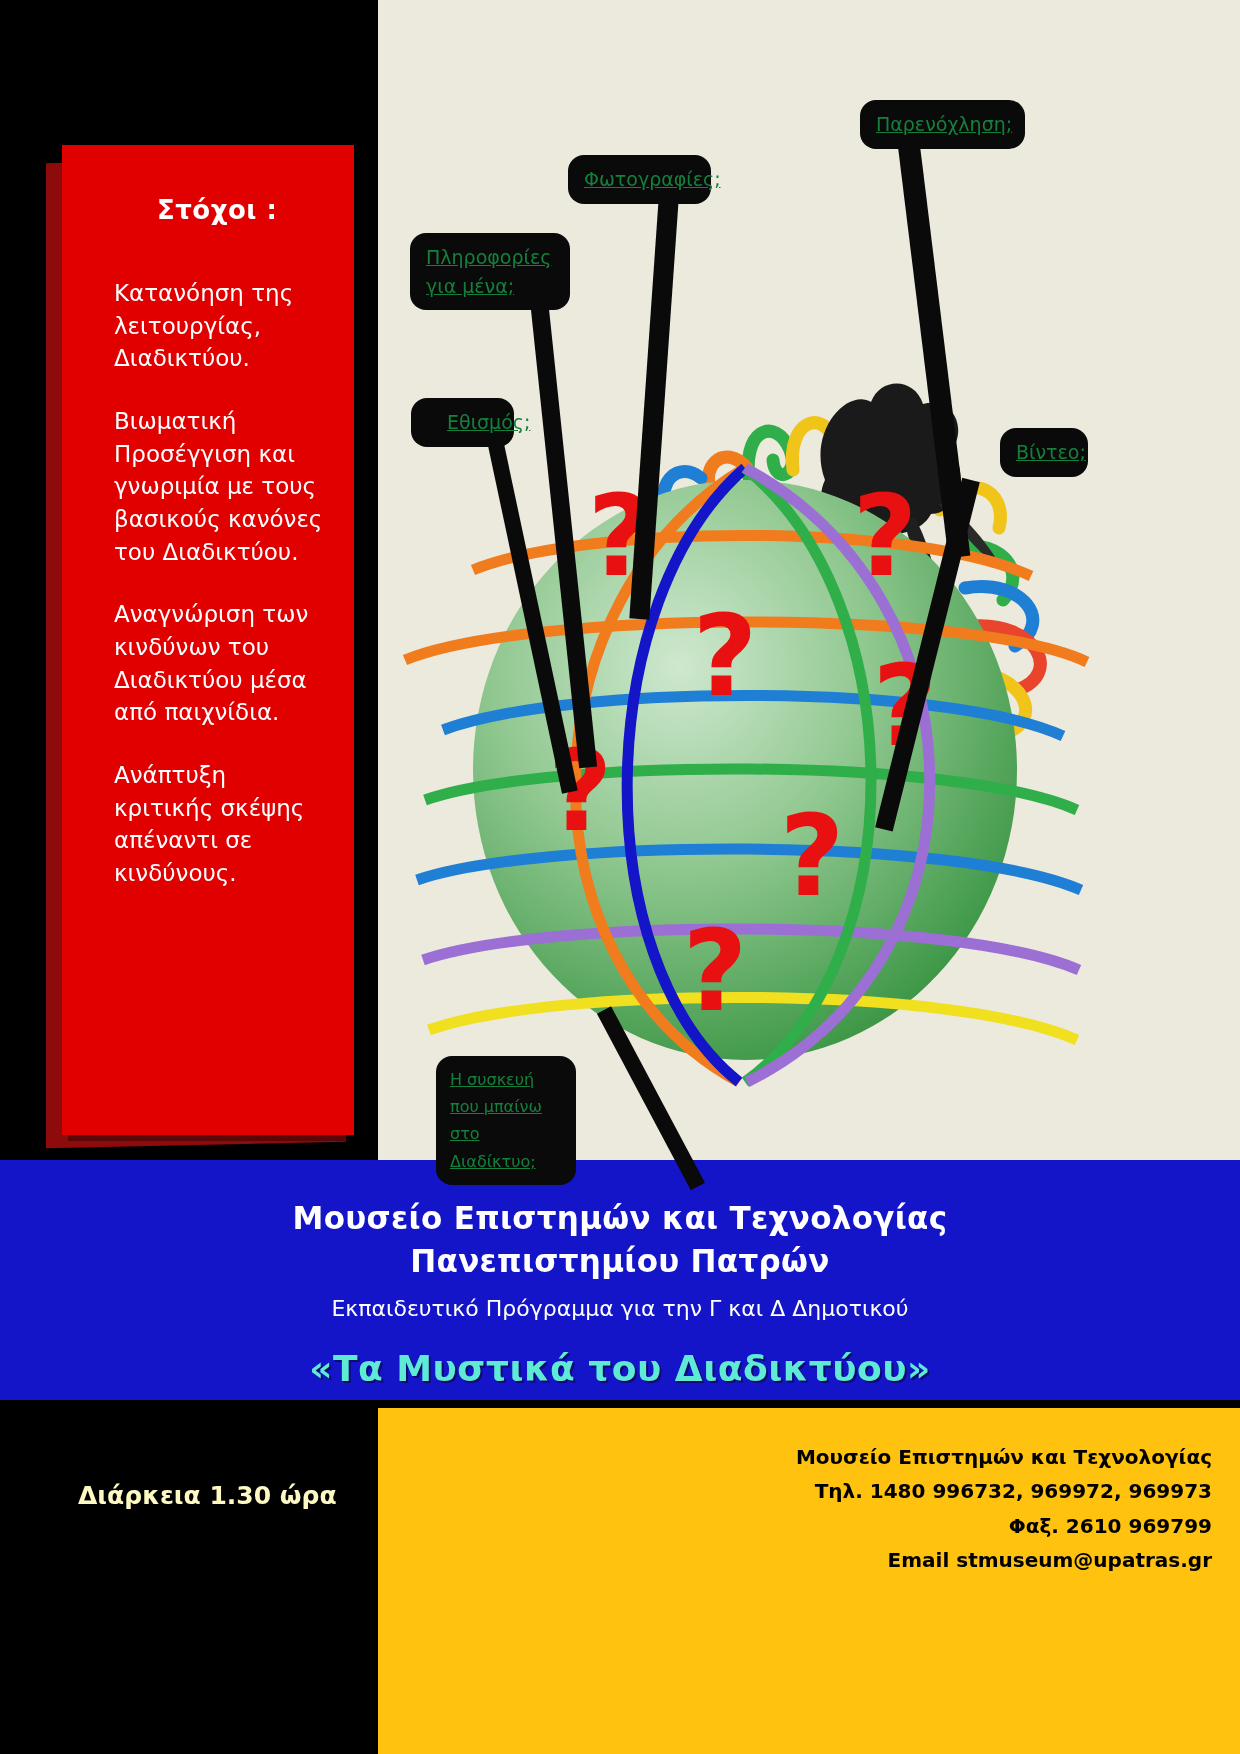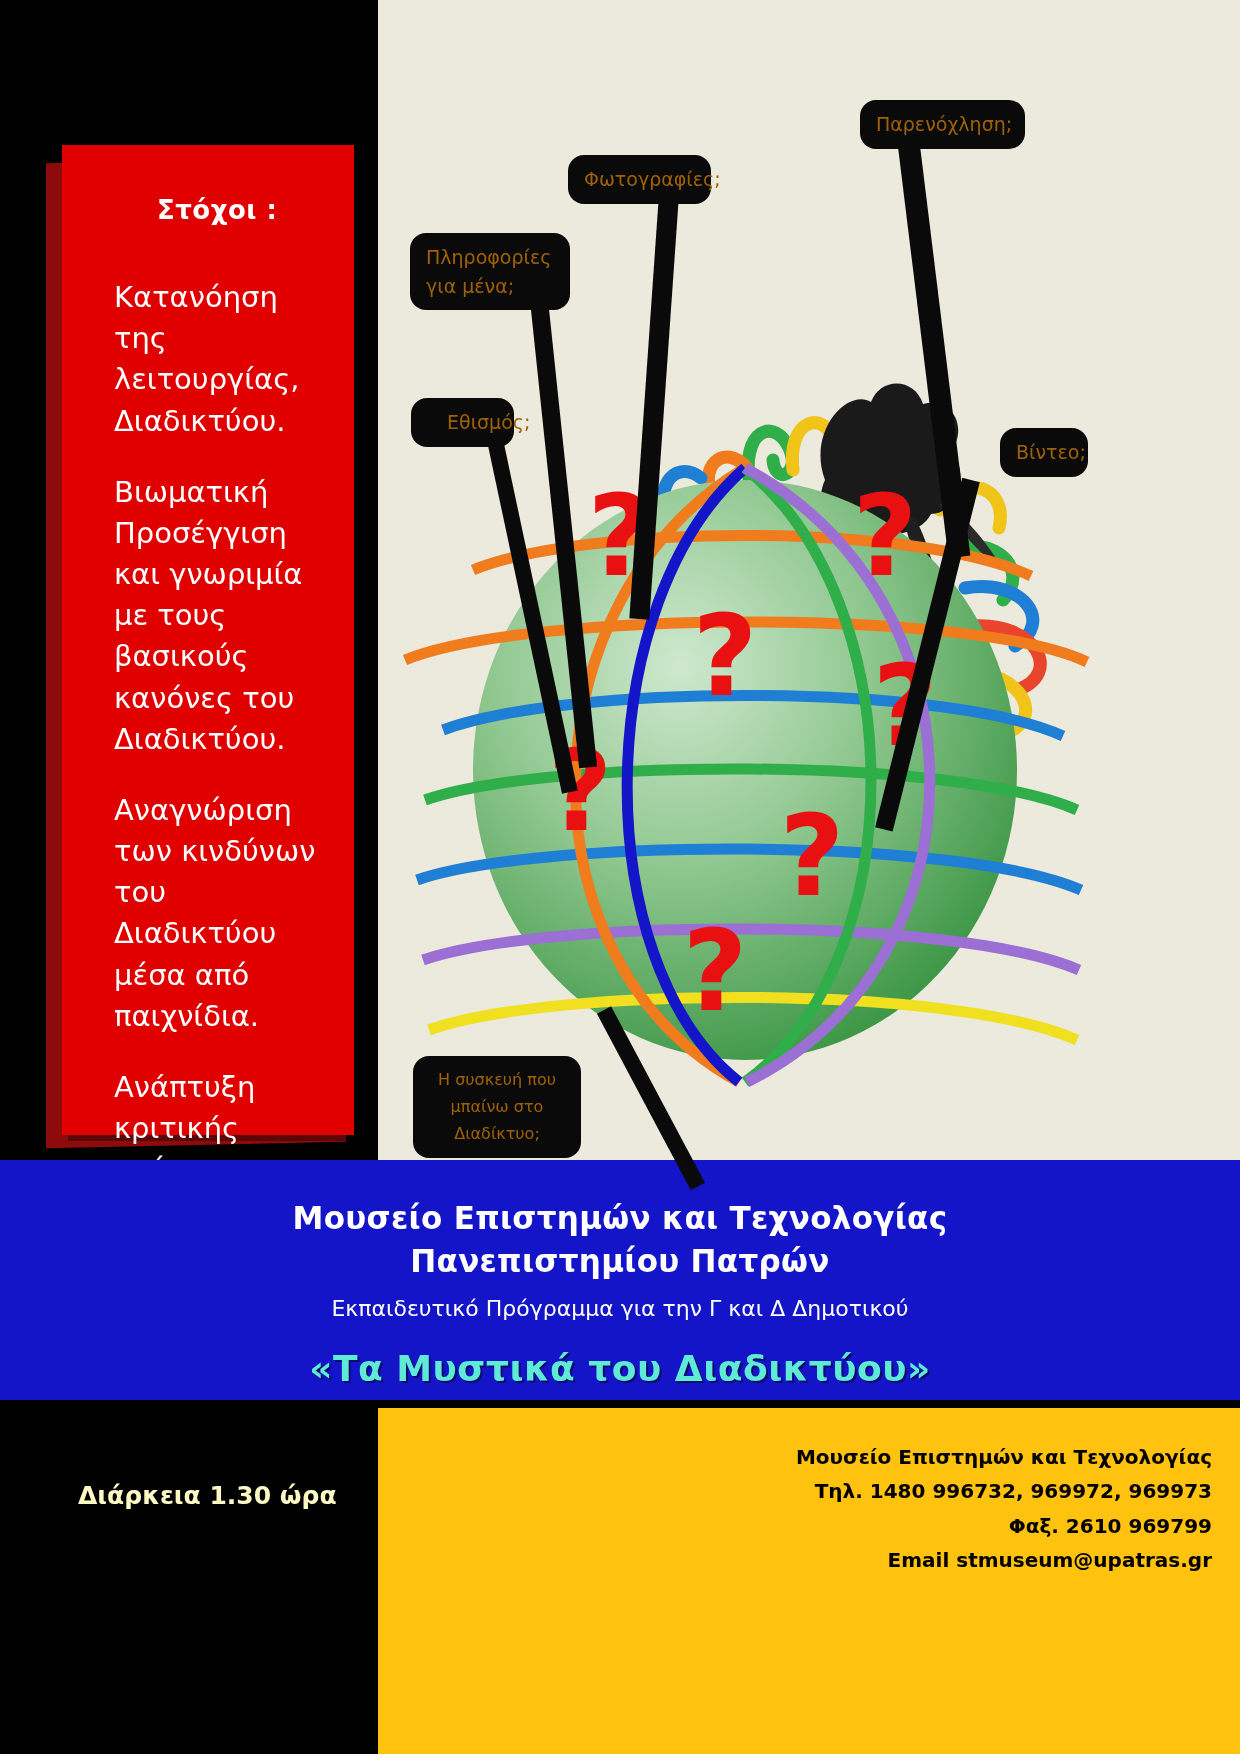--- a/index.html
+++ b/index.html
@@ -71,44 +71,45 @@
   }
   .goals-title {
     font-size: 26px;
     font-weight: bold;
     letter-spacing: 0.5px;
     margin-bottom: 52px;
     white-space: nowrap;
     margin-left: 43px;
   }
   .goal-item {
-    font-size: 29px;
+    font-size: 23px;
     line-height: 1.42;
     margin-bottom: 30px;
   }
 
   
   .globe-wrap {
     position: absolute;
     left: 395px; top: 270px;
     width: 700px; height: 830px;
   }
   .globe-svg { display: block; }
 
   
   .bubble {
     position: absolute;
     background: #0a0a0a;
-    color: #a16207;
+    color: #15803d;
     border-radius: 16px;
     padding: 10px 16px;
     font-size: 19px;
     line-height: 1.5;
     z-index: 40;
     box-sizing: border-box;
+    text-decoration: underline;
   }
   .bubble.small { font-size: 16px; line-height: 1.7; padding: 10px 14px; }
   .tail {
     position: absolute;
     background: #0a0a0a;
     z-index: 30;
     transform-origin: top center;
   }
 
   
@@ -271,21 +272,21 @@
   </div>
 
   <div class="bubble" style="left:411px; top:398px; width:103px;padding-left:36px;">
     <span>Εθισμός;</span>
   </div>
 
   <div class="bubble" style="left:1000px; top:428px; width:88px;">
     <span>Βίντεο;</span>
   </div>
 
-  <div class="bubble small" style="left:413px; top:1056px; width:168px;text-align:center;">
+  <div class="bubble small" style="left:436px; top:1056px; width:140px;">
     <span>Η συσκευή που μπαίνω  στο Διαδίκτυο;</span>
   </div>
 
   <div class="blue-band"></div>
   <div class="museum-line1">Μουσείο  Επιστημών και Τεχνολογίας</div>
   <div class="museum-line2">Πανεπιστημίου Πατρών</div>
   <div class="program-line">Εκπαιδευτικό Πρόγραμμα για την Γ και Δ Δημοτικού</div>
   <div class="secrets-title">«Τα Μυστικά του Διαδικτύου»</div>
 
   <div class="black-bottom"></div>

